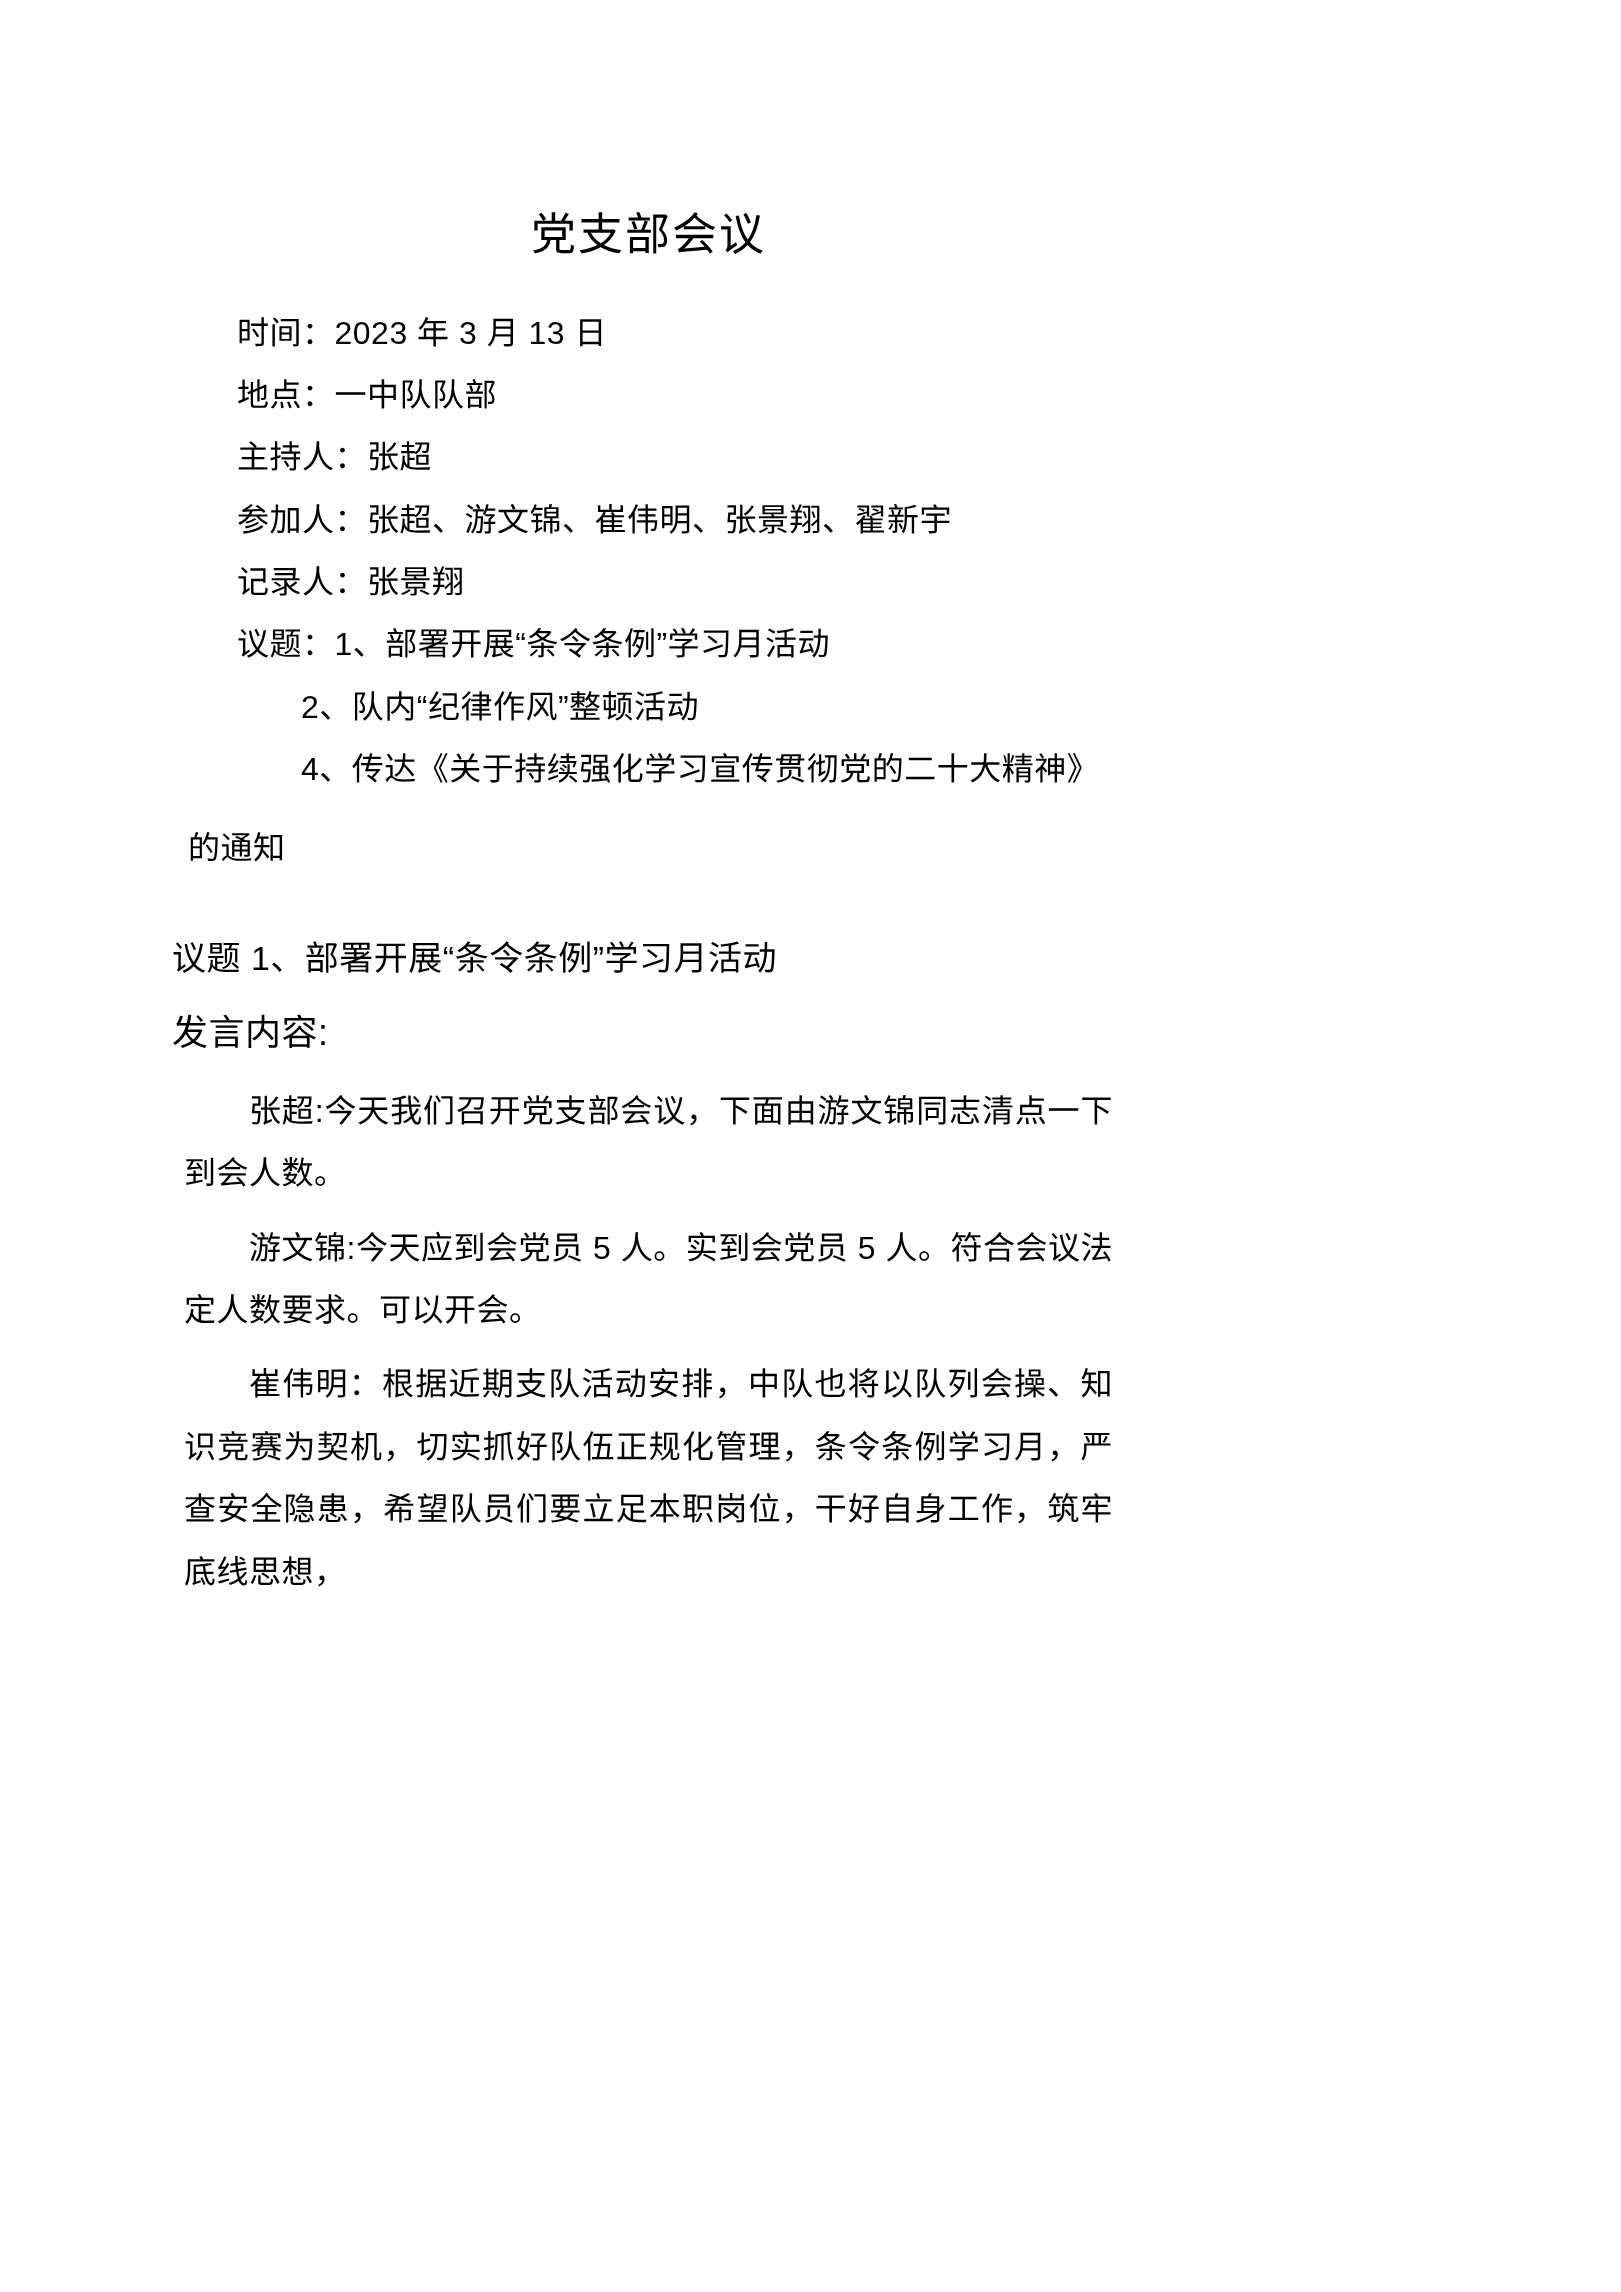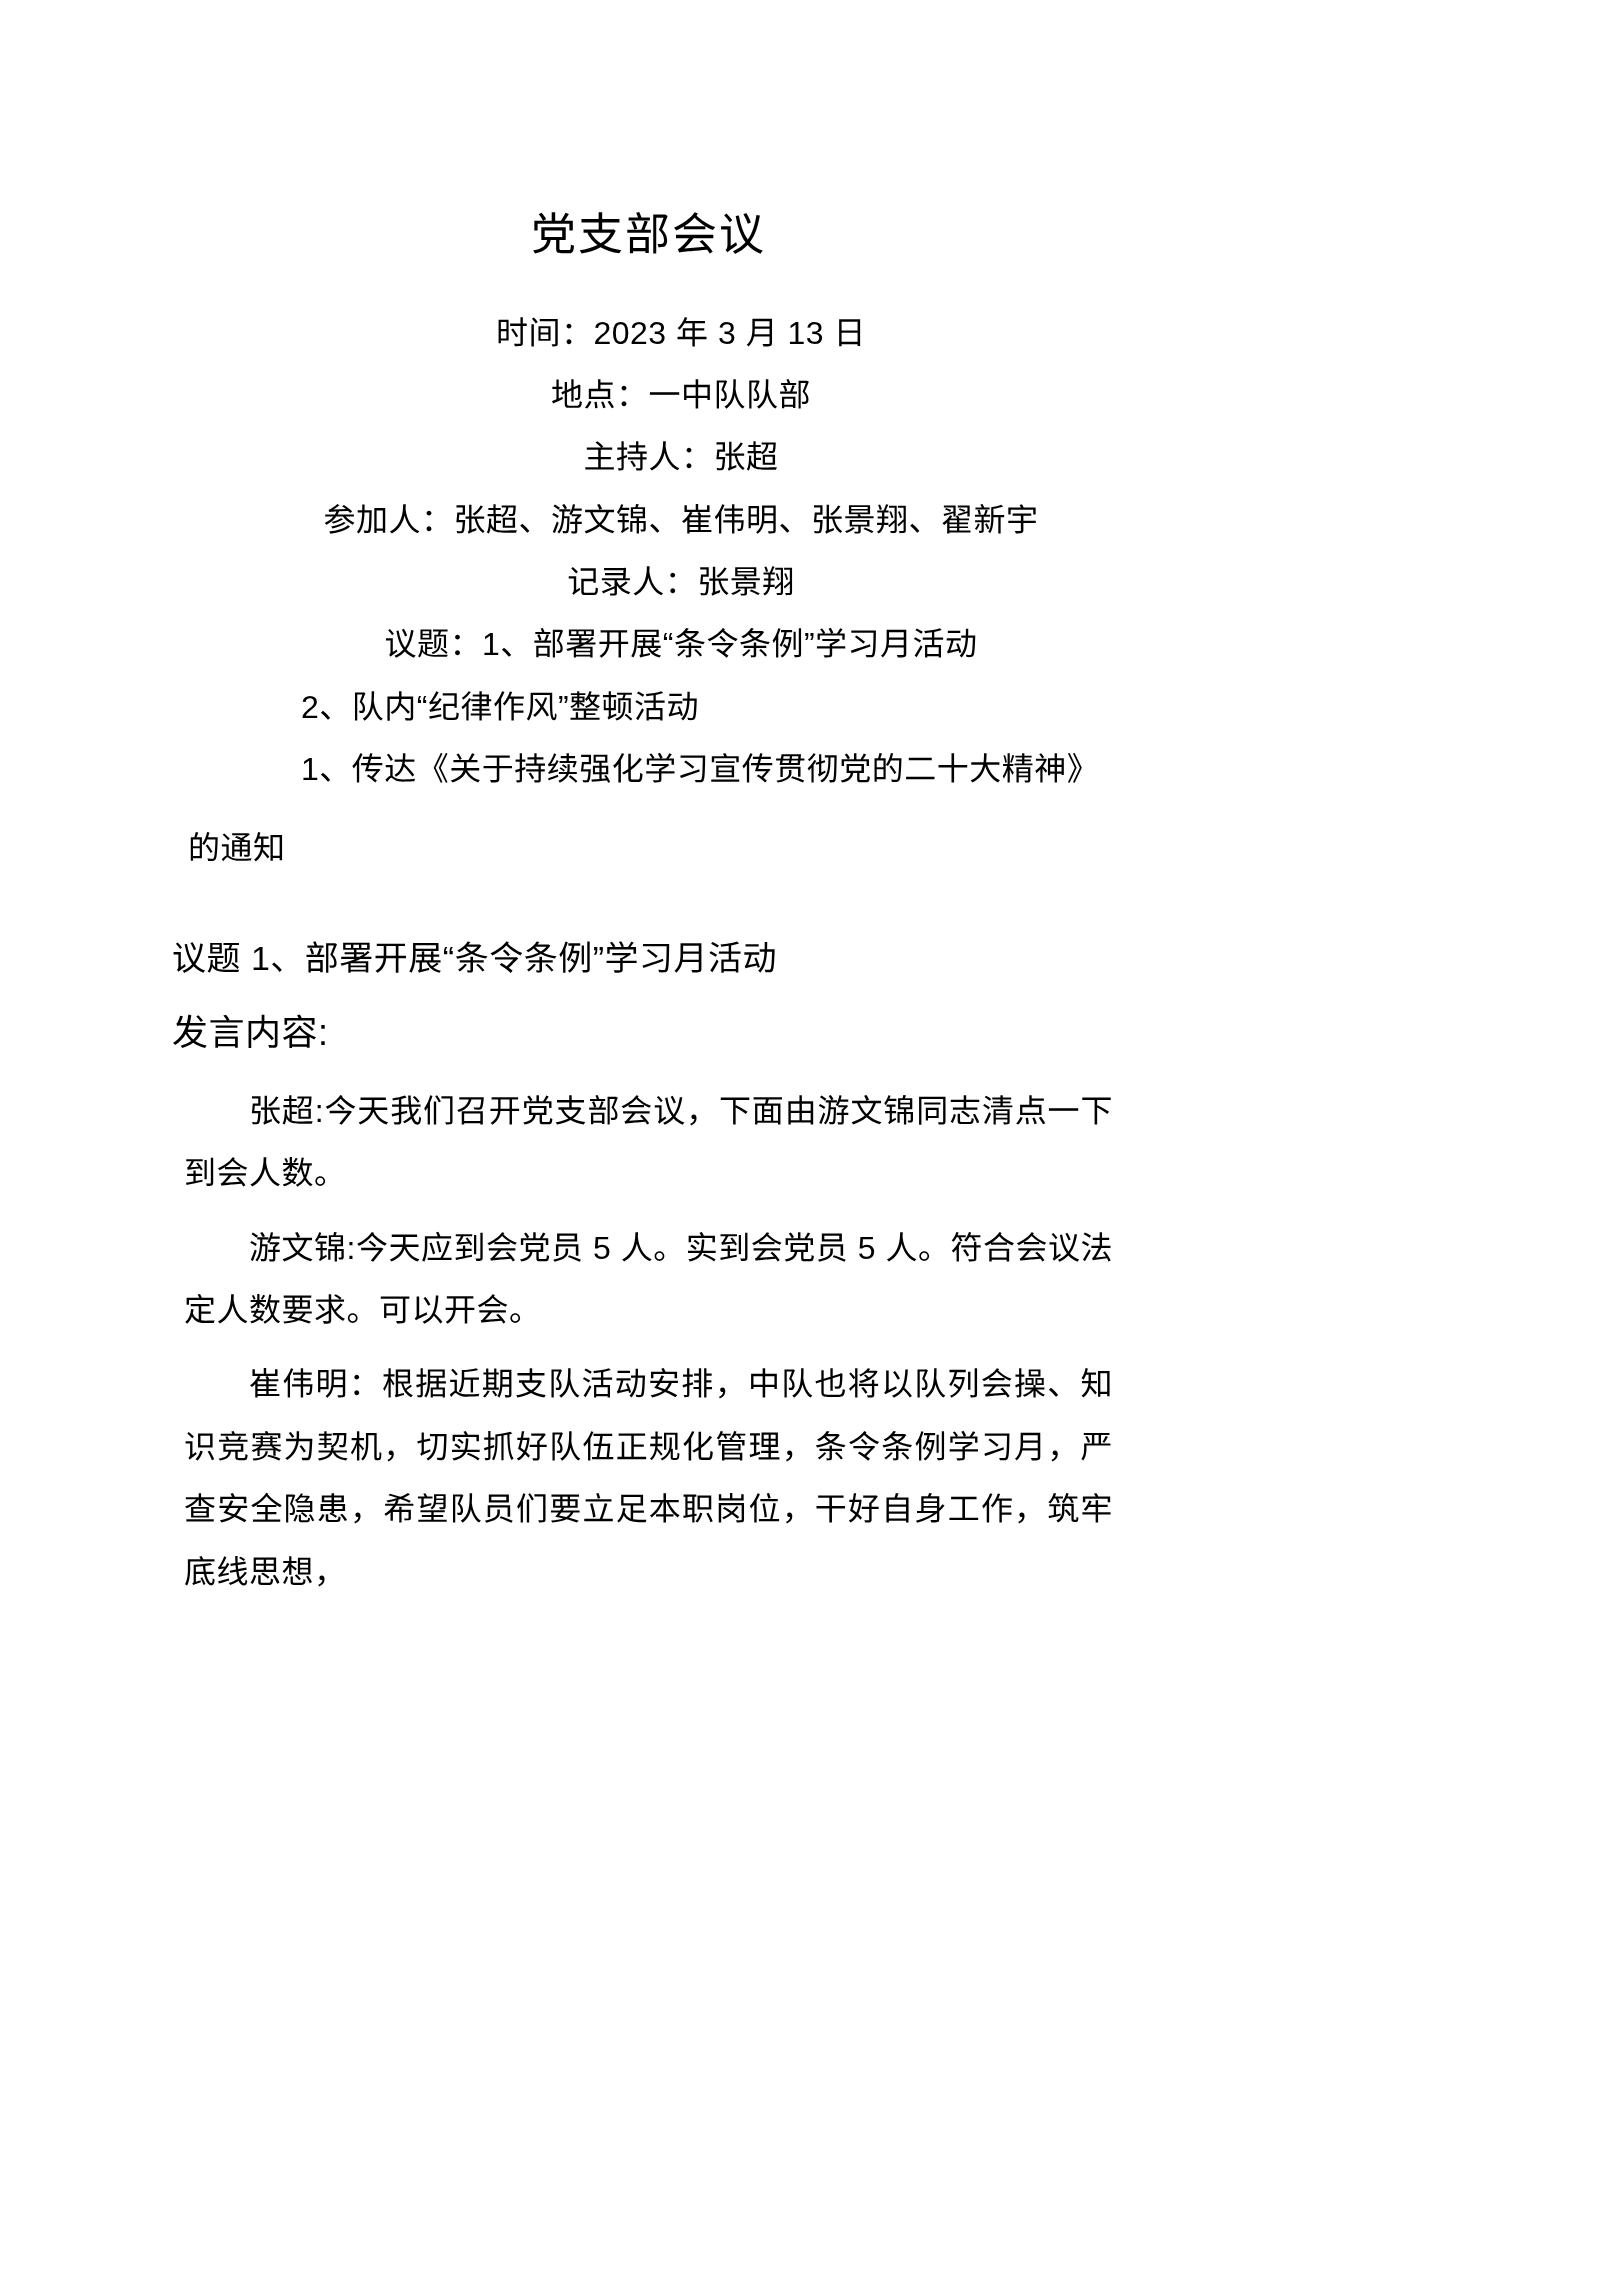--- a/index.html
+++ b/index.html
@@ -27,21 +27,20 @@
     letter-spacing: 2px;
     margin: 59px 0 37px 0;
     line-height: 1.3;
   }
   .meta-line {
     font-size: 32px;
     line-height: 1.95;
     text-indent: 65px;
     margin: 0;
     letter-spacing: 0.5px;
-    text-align: center;
   }
   .agenda-sub {
     font-size: 32px;
     line-height: 1.95;
     text-indent: 129px;
     margin: 0;
     letter-spacing: 0.5px;
   }
   .agenda-wrap {
     font-size: 32px;
@@ -80,21 +79,21 @@
   <h1 class="doc-title">党支部会议</h1>
 
   <p class="meta-line">时间：2023 年 3 月 13 日</p>
   <p class="meta-line">地点：一中队队部</p>
   <p class="meta-line">主持人：张超</p>
   <p class="meta-line">参加人：张超、游文锦、崔伟明、张景翔、翟新宇</p>
   <p class="meta-line">记录人：张景翔</p>
 
   <p class="meta-line">议题：1、部署开展“条令条例”学习月活动</p>
   <p class="agenda-sub">2、队内“纪律作风”整顿活动</p>
-  <p class="agenda-sub">1、传达《关于持续强化学习宣传贯彻党的二十大精神》</p>
+  <p class="agenda-sub">4、传达《关于持续强化学习宣传贯彻党的二十大精神》</p>
   <p class="agenda-wrap">的通知</p>
 
   <h2 class="section-heading">议题 1、部署开展“条令条例”学习月活动</h2>
   <p class="plain-line">发言内容:</p>
 
   <p class="body-para">张超:今天我们召开党支部会议，下面由游文锦同志清点一下到会人数。</p>
   <p class="body-para">游文锦:今天应到会党员 5 人。实到会党员 5 人。符合会议法定人数要求。可以开会。</p>
   <p class="body-para">崔伟明：根据近期支队活动安排，中队也将以队列会操、知识竞赛为契机，切实抓好队伍正规化管理，条令条例学习月，严查安全隐患，希望队员们要立足本职岗位，干好自身工作，筑牢底线思想，</p>
 
 </div>

